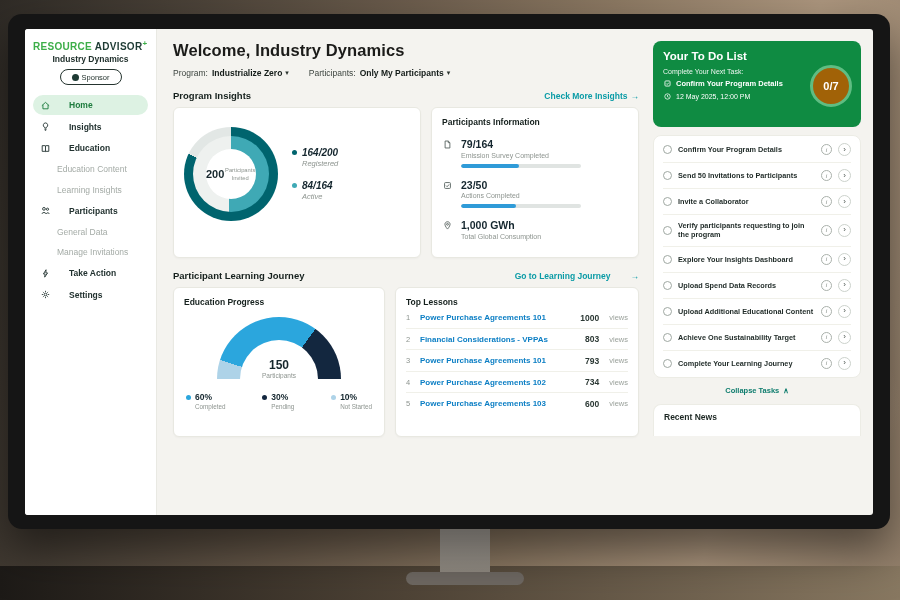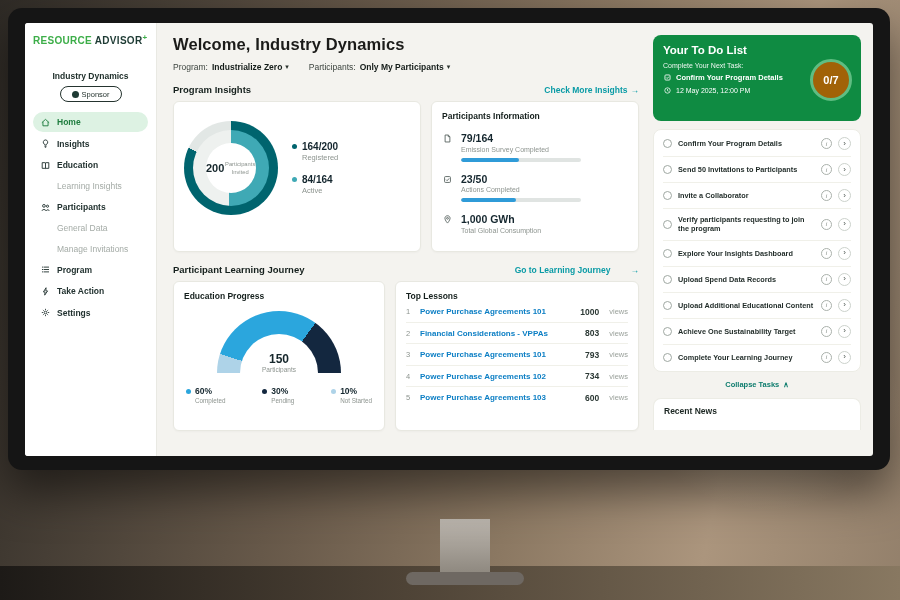--- a/index.html
+++ b/index.html
@@ -1,31 +1,31 @@
 <!DOCTYPE html>
 <html><head>
 <meta charset="utf-8">
 <style>
   html,body{margin:0;padding:0;width:900px;height:600px;overflow:hidden;background:#4a4138;font-family:"Liberation Sans",sans-serif;}
   .scene{position:absolute;inset:0;background:linear-gradient(102deg,#2f2b26 0%,#4c4339 20%,#6b5c4c 40%,#8b7862 60%,#ab957d 80%,#93806b 100%);}
   .scene-light{position:absolute;right:0;top:300px;width:260px;height:210px;background:radial-gradient(closest-side,rgba(222,203,175,.55),rgba(222,203,175,0));}
   .desk{position:absolute;left:0;right:0;bottom:0;height:34px;background:linear-gradient(90deg,#1d1a17,#4e4336 45%,#887861 100%);}
   .stand-neck{position:absolute;left:440px;top:519px;width:50px;height:58px;background:linear-gradient(180deg,#bdb7af,#8b857c);}
   .stand-base{position:absolute;left:406px;top:572px;width:118px;height:13px;border-radius:7px;background:#6e6862;}
-  .monitor{position:absolute;left:8px;top:8px;width:882px;height:462px;background:#151515;border-radius:14px;box-shadow:0 22px 44px rgba(0,0,0,.5);}
+  .monitor{position:absolute;left:8px;top:14px;width:882px;height:515px;background:#151515;border-radius:14px;box-shadow:0 22px 44px rgba(0,0,0,.5);}
   .screen{position:absolute;left:17px;top:15px;right:17px;bottom:14px;background:#f4f3ef;border-radius:3px;overflow:hidden;display:flex;}
 
   
   .sidebar{width:132px;flex:none;background:#fff;border-right:1px solid #e9e9e3;padding:10px 8px;box-sizing:border-box;}
   .logo{font-size:10px;font-weight:bold;letter-spacing:.3px;white-space:nowrap;}
   .logo .g{color:#3dae49;} .logo .d{color:#1e3b34;} .logo .p{color:#3dae49;font-size:8px;vertical-align:super;}
-  .org{font-size:8.5px;font-weight:bold;color:#20302c;text-align:center;margin-top:25px;}
+  .org{font-size:8.5px;font-weight:bold;color:#20302c;text-align:center;margin-top:2px;}
   .sponsor{margin:5px auto 10px;width:60px;border:1px solid #25342f;border-radius:10px;font-size:7.5px;display:flex;align-items:center;justify-content:center;gap:3px;padding:2.5px 0;color:#25342f;background:#fff;cursor:pointer;}
   .sponsor-dot{width:7px;height:7px;border-radius:50%;background:#1e3b34;display:inline-block;}
-  .nav-item{display:flex;align-items:center;gap:6px;padding:4.5px 7px;border-radius:11px;font-size:8.5px;color:#223230;font-weight:bold;margin:1.5px 0;cursor:pointer;}
+  .nav-item{display:flex;align-items:center;gap:18px;padding:4.5px 7px;border-radius:11px;font-size:8.5px;color:#223230;font-weight:bold;margin:1.5px 0;cursor:pointer;}
   .nav-item svg{width:11px;height:11px;flex:none;}
   .nav-item.active{background:#ddf2e3;color:#1e7c3e;}
   .nav-item.sub{padding-left:24px;color:#a4aba6;font-weight:normal;}
 
   
   .main{flex:1;min-width:0;padding:12px 12px 0 16px;box-sizing:border-box;}
   .h1{font-size:16.5px;font-weight:bold;color:#1b1b19;letter-spacing:.1px;}
   .filters{display:flex;gap:20px;margin-top:8px;align-items:center;font-size:8.5px;color:#3c443f;}
   .filter{display:flex;align-items:center;cursor:pointer;}
   .filter b{color:#141c19;margin-left:4px;font-size:8.5px;}
@@ -42,21 +42,21 @@
   .card-lessons{flex:1;height:150px;}
 
   
   .invited-body{display:flex;align-items:center;gap:14px;margin-top:10px;}
   .donut{width:94px;height:94px;border-radius:50%;position:relative;flex:none;}
   .donut-inner{position:absolute;inset:9px;border-radius:50%;}
   .donut-hole{position:absolute;inset:22px;border-radius:50%;background:#fff;display:flex;flex-direction:row;align-items:center;justify-content:center;text-align:center;}
   .donut-val{font-size:11px;font-weight:bold;color:#16272c;}
   .donut-lab{font-size:5.8px;color:#8d948f;width:38px;line-height:1.25;margin-top:1px;}
   .legend-col{display:flex;flex-direction:column;gap:12px;}
-  .leg-item{display:flex;gap:5px;}
+  .leg-item{display:flex;gap:5px;font-style:italic;}
   .dot{width:5px;height:5px;border-radius:50%;margin-top:3px;flex:none;}
   .leg-val{font-size:10px;font-weight:bold;color:#14262e;}
   .leg-lab{font-size:7.5px;color:#8d948f;margin-top:1px;}
 
   
   .pinfo-row{display:flex;gap:8px;margin-top:11px;align-items:flex-start;color:#5b6662;}
   .pinfo-row svg{width:11px;height:11px;flex:none;margin-top:1px;}
   .pinfo-val{font-size:10.5px;font-weight:bold;color:#14262e;}
   .pinfo-lab{font-size:7px;color:#8d948f;margin-top:1.5px;}
   .bar{width:120px;height:4px;border-radius:2px;background:#e0e4e2;margin-top:5px;overflow:hidden;}
@@ -136,41 +136,38 @@
             </svg>
           <span>Insights</span>
         </div>
         <div class="nav-item">
           <svg viewBox="0 0 12 12">
               <path d="M2.4 2.9 h3 a.9.9 0 0 1 .6.3 a.9.9 0 0 1 .6-.3 h3 V9.1 h-3 a.9.9 0 0 0-.6.3 a.9.9 0 0 0-.6-.3 h-3 Z M6 3.2 V9.3" fill="none" stroke="currentColor" stroke-width="1"></path>
             </svg>
           <span>Education</span>
         </div>
         <div class="nav-item sub">
+          <span>Education Content</span>
+        </div>
+        <div class="nav-item sub">
           <span>Learning Insights</span>
         </div>
         <div class="nav-item">
           <svg viewBox="0 0 12 12">
               <circle cx="4.3" cy="4.2" r="1.5" fill="none" stroke="currentColor" stroke-width="1"></circle>
               <circle cx="8.2" cy="4.6" r="1.2" fill="none" stroke="currentColor" stroke-width="1"></circle>
               <path d="M2.2 9.6 c0-1.9 4.2-1.9 4.2 0 M7 9.6 c0-1.5 3-1.5 3 0" fill="none" stroke="currentColor" stroke-width="1"></path>
             </svg>
           <span>Participants</span>
         </div>
         <div class="nav-item sub">
           <span>General Data</span>
         </div>
         <div class="nav-item sub">
           <span>Manage Invitations</span>
-        </div>
-        <div class="nav-item">
-          <svg viewBox="0 0 12 12">
-              <path d="M2.6 3.4 h.6 M4.6 3.4 h4.8 M2.6 6 h.6 M4.6 6 h4.8 M2.6 8.6 h.6 M4.6 8.6 h4.8" fill="none" stroke="currentColor" stroke-width="1" stroke-linecap="round"></path>
-            </svg>
-          <span>Program</span>
         </div>
         <div class="nav-item">
           <svg viewBox="0 0 12 12">
               <path d="M6.6 1.9 L3.7 6.5 h1.9 L5.1 10 L8.3 5.4 H6.4 Z" fill="none" stroke="currentColor" stroke-width="1" stroke-linejoin="round"></path>
             </svg>
           <span>Take Action</span>
         </div>
         <div class="nav-item">
           <svg viewBox="0 0 12 12">
               <circle cx="6" cy="6" r="1.5" fill="none" stroke="currentColor" stroke-width="1"></circle>

